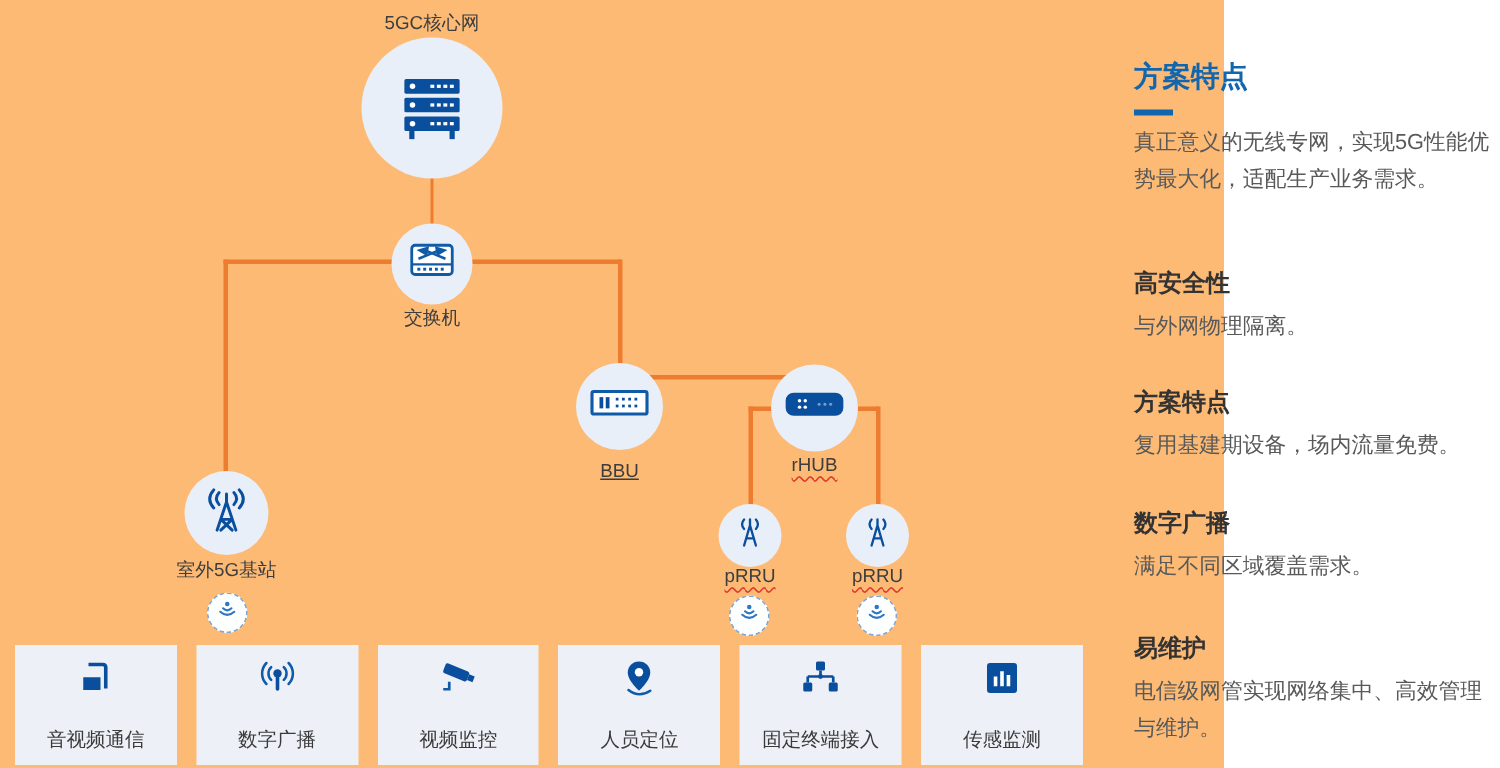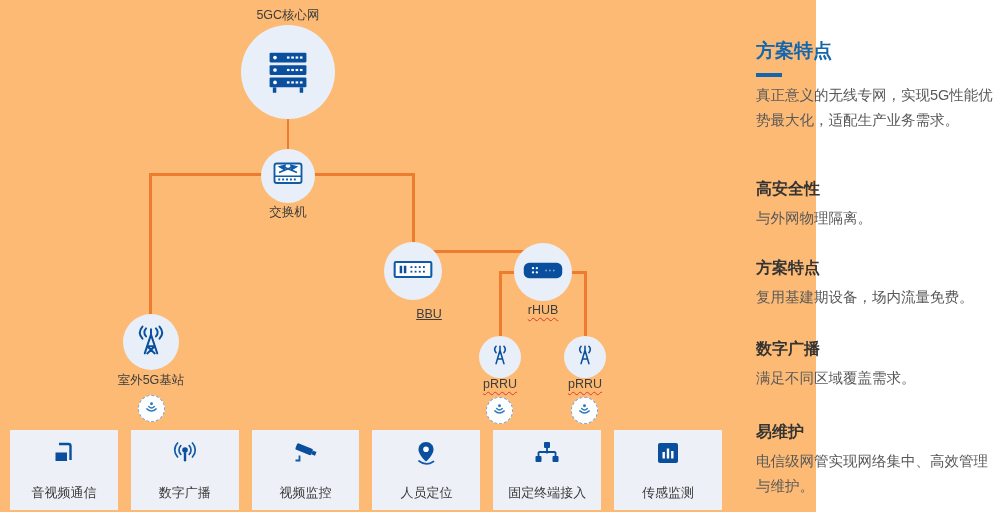--- a/index.html
+++ b/index.html
@@ -123,21 +123,21 @@
               <rect x="31" y="7" width="2.2" height="2.2"></rect>
               <rect x="36" y="7" width="2.2" height="2.2"></rect>
             <rect x="21" y="12.5" width="2.2" height="2.2"></rect>
               <rect x="26" y="12.5" width="2.2" height="2.2"></rect>
               <rect x="31" y="12.5" width="2.2" height="2.2"></rect>
               <rect x="36" y="12.5" width="2.2" height="2.2"></rect>
           </g>
         </svg>
       </span>
     </div>
-    <div class="nlabel" style="left:429px;top:307px;text-decoration:underline;">BBU</div>
+    <div class="nlabel" style="left:413px;top:307px;text-decoration:underline;">BBU</div>
 
     <div class="circle" style="left:514px;top:243px;width:58px;height:58px;">
       <span>
         <svg width="40" height="17" viewBox="0 0 52 22">
           <rect x="1" y="1" width="50" height="20" rx="7" fill="#0a4f9d"></rect>
           <g fill="#ffffff">
             <circle cx="13" cy="8" r="1.5"></circle>
               <circle cx="18" cy="8" r="1.5"></circle>
             <circle cx="13" cy="13.5" r="1.5"></circle>
               <circle cx="18" cy="13.5" r="1.5"></circle>

